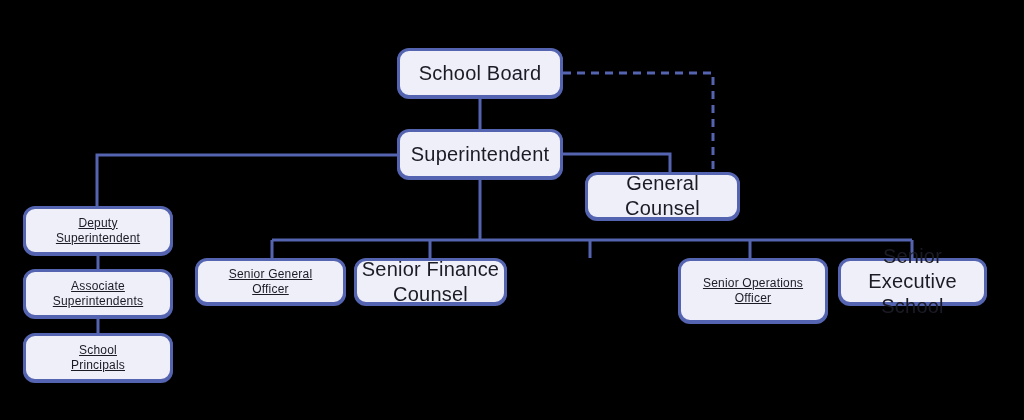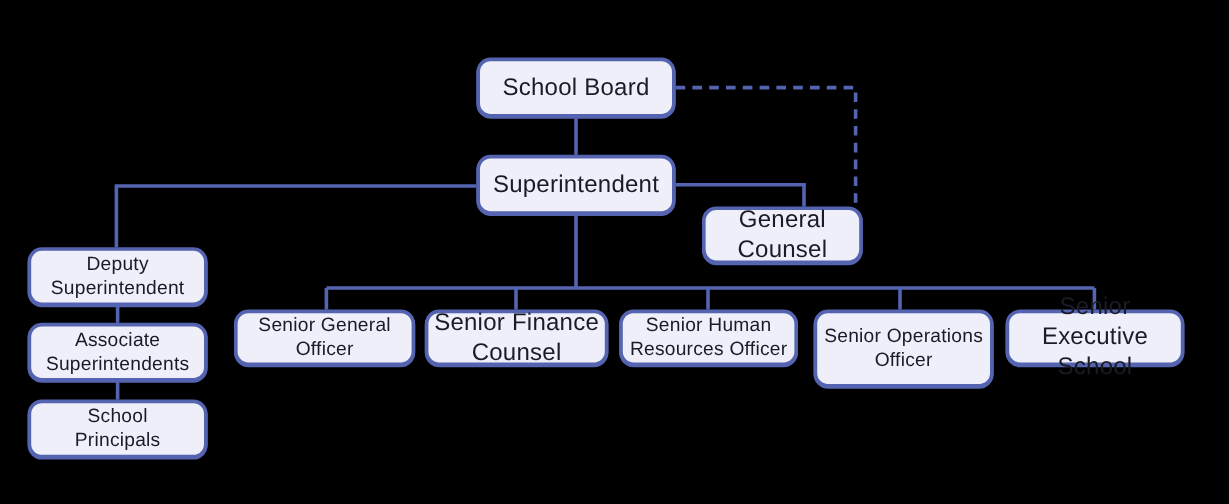--- a/index.html
+++ b/index.html
@@ -30,21 +30,21 @@
     display:flex;align-items:center;justify-content:center;
     text-align:center;
     color:var(--text);
   }
   .node .label{
     white-space:pre-line;
     line-height:1.25;
     letter-spacing:.2px;
   }
   .fs15 .label{font-size:20px;}
-  .fs14 .label{font-size:16px;}
+  .fs14 .label{font-size:12px;text-decoration:underline;}
 </style>
 </head>
 <body>
 
 <div class="stage">
 
   <svg class="edges" viewBox="0 0 1024 420" xmlns="http://www.w3.org/2000/svg">
     <path class="edge solid" d="M480 98 L480 129"></path>
     <path class="edge dashed" d="M563 73 L713 73 L713 172"></path>
     <path class="edge solid" d="M563 154 L670 154 L670 172"></path>
@@ -60,21 +60,21 @@
   </svg>
 
   <div class="node fs15" style="left:397px;top:48px;width:166px;height:50px">
     <span class="label">School Board</span>
   </div>
 
   <div class="node fs15" style="left:397px;top:129px;width:166px;height:50px">
     <span class="label">Superintendent</span>
   </div>
 
-  <div class="node fs15" style="left:585px;top:172px;width:134px;height:48px">
+  <div class="node fs15" style="left:585px;top:172px;width:155px;height:48px">
     <span class="label">General Counsel</span>
   </div>
 
   <div class="node fs14" style="left:23px;top:206px;width:150px;height:49px">
     <span class="label">Deputy
 Superintendent</span>
   </div>
 
   <div class="node fs14" style="left:23px;top:269px;width:150px;height:49px">
     <span class="label">Associate
@@ -89,24 +89,20 @@
   <div class="node fs14" style="left:195px;top:258px;width:151px;height:47px">
     <span class="label">Senior General
 Officer</span>
   </div>
 
   <div class="node fs15" style="left:354px;top:258px;width:153px;height:47px">
     <span class="label">Senior Finance
 Counsel</span>
   </div>
 
-  <div class="node fs14" style="left:516px;top:258px;width:149px;height:47px">
-    <span class="label">Senior Human
-Resources Officer</span>
-  </div>
 
   <div class="node fs14" style="left:678px;top:258px;width:150px;height:65px">
     <span class="label">Senior Operations
 Officer</span>
   </div>
 
   <div class="node fs15" style="left:838px;top:258px;width:149px;height:47px">
     <span class="label">Senior Executive
 School</span>
   </div>

